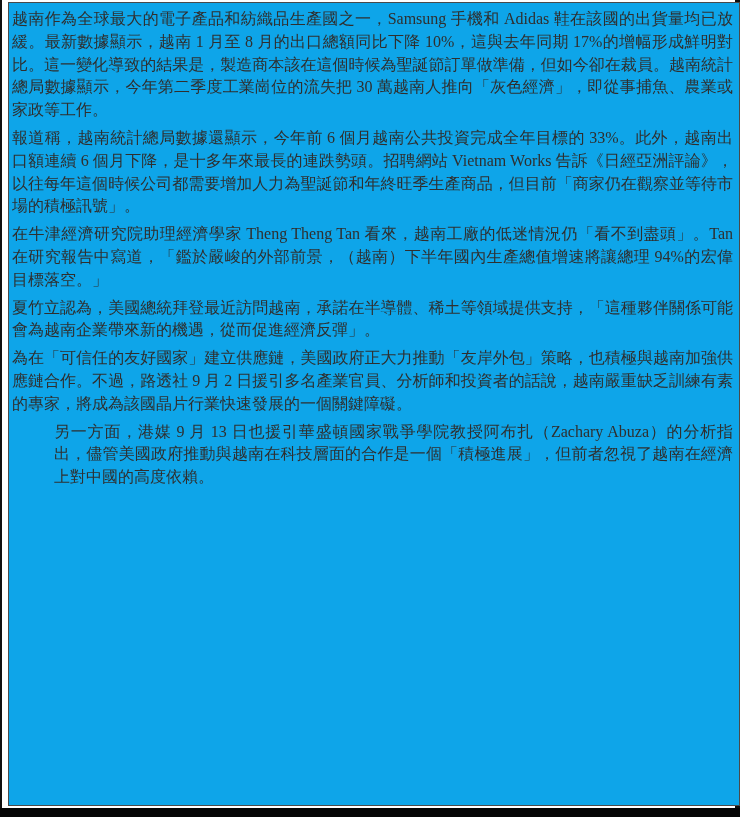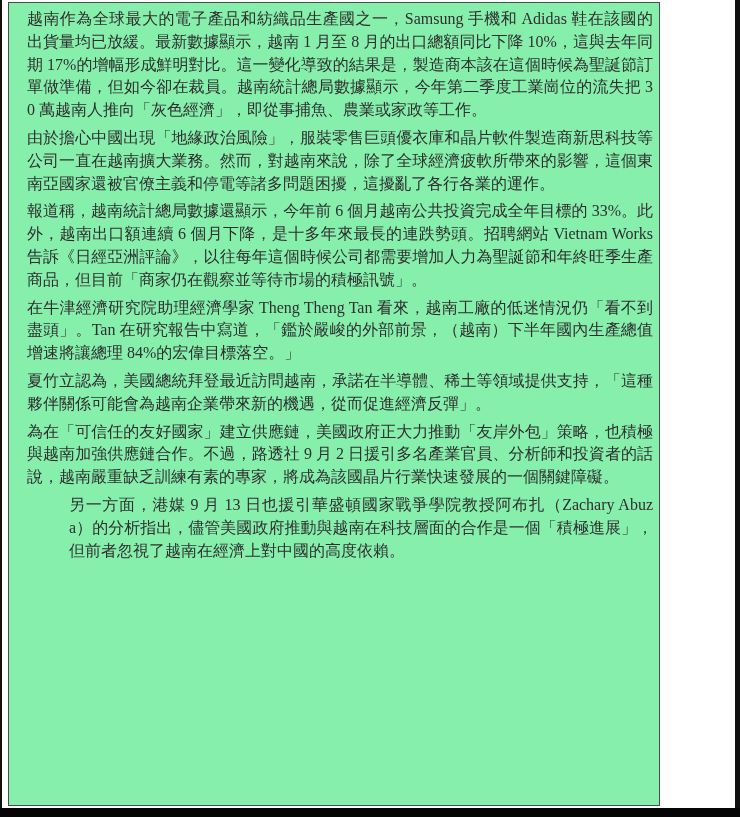--- a/index.html
+++ b/index.html
@@ -28,25 +28,25 @@
   }
   .edge-bottom {
     position: absolute;
     left: 0; top: 808px;
     width: 740px; height: 9px;
     background: #050505;
   }
   .textbox {
     position: absolute;
     left: 8px; top: 2px;
-    width: 652px; height: 804px;
+    width: 732px; height: 804px;
     box-sizing: border-box;
     border: 1px solid #4a4a4a;
-    background: #86efac;
-    padding: 5px 6px 0 18px;
+    background: #0ea5e9;
+    padding: 5px 6px 0 3px;
     overflow: hidden;
   }
   p.para {
     margin: 0 0 5px 0;
     font-size: 16px;
     line-height: 22.8px;
     color: #2f2f2f;
     text-align: justify;
     text-justify: inter-ideograph;
     word-break: break-all;
@@ -55,19 +55,18 @@
 </head>
 <body style="background: rgb(255, 255, 255);">
 
 <div class="edge-left"></div>
 <div class="edge-right"></div>
 <div class="edge-bottom"></div>
 
 <div class="textbox" style="border-color: rgb(74, 74, 74);">
 
 <p class="para" style="color: rgb(47, 47, 47);">越南作為全球最大的電子產品和紡織品生產國之一，Samsung 手機和 Adidas 鞋在該國的出貨量均已放緩。最新數據顯示，越南 1 月至 8 月的出口總額同比下降 10%，這與去年同期 17%的增幅形成鮮明對比。這一變化導致的結果是，製造商本該在這個時候為聖誕節訂單做準備，但如今卻在裁員。越南統計總局數據顯示，今年第二季度工業崗位的流失把 30 萬越南人推向「灰色經濟」，即從事捕魚、農業或家政等工作。</p>
-    <p class="para" style="color: rgb(47, 47, 47);">由於擔心中國出現「地緣政治風險」，服裝零售巨頭優衣庫和晶片軟件製造商新思科技等公司一直在越南擴大業務。然而，對越南來說，除了全球經濟疲軟所帶來的影響，這個東南亞國家還被官僚主義和停電等諸多問題困擾，這擾亂了各行各業的運作。</p>
     <p class="para" style="color: rgb(47, 47, 47);">報道稱，越南統計總局數據還顯示，今年前 6 個月越南公共投資完成全年目標的 33%。此外，越南出口額連續 6 個月下降，是十多年來最長的連跌勢頭。招聘網站 Vietnam Works 告訴《日經亞洲評論》，以往每年這個時候公司都需要增加人力為聖誕節和年終旺季生產商品，但目前「商家仍在觀察並等待市場的積極訊號」。</p>
-    <p class="para" style="color: rgb(47, 47, 47);">在牛津經濟研究院助理經濟學家 Theng Theng Tan 看來，越南工廠的低迷情況仍「看不到盡頭」。Tan 在研究報告中寫道，「鑑於嚴峻的外部前景，（越南）下半年國內生產總值增速將讓總理 84%的宏偉目標落空。」</p>
+    <p class="para" style="color: rgb(47, 47, 47);">在牛津經濟研究院助理經濟學家 Theng Theng Tan 看來，越南工廠的低迷情況仍「看不到盡頭」。Tan 在研究報告中寫道，「鑑於嚴峻的外部前景，（越南）下半年國內生產總值增速將讓總理 94%的宏偉目標落空。」</p>
     <p class="para" style="color: rgb(47, 47, 47);">夏竹立認為，美國總統拜登最近訪問越南，承諾在半導體、稀土等領域提供支持，「這種夥伴關係可能會為越南企業帶來新的機遇，從而促進經濟反彈」。</p>
     <p class="para" style="color: rgb(47, 47, 47); font-family: Liberation Serif, serif;">為在「可信任的友好國家」建立供應鏈，美國政府正大力推動「友岸外包」策略，也積極與越南加強供應鏈合作。不過，路透社 9 月 2 日援引多名產業官員、分析師和投資者的話說，越南嚴重缺乏訓練有素的專家，將成為該國晶片行業快速發展的一個關鍵障礙。</p>
     <p class="para" style="color: rgb(47, 47, 47); margin-left: 42px;">另一方面，港媒 9 月 13 日也援引華盛頓國家戰爭學院教授阿布扎（Zachary Abuza）的分析指出，儘管美國政府推動與越南在科技層面的合作是一個「積極進展」，但前者忽視了越南在經濟上對中國的高度依賴。</p>
   </div>
 
 </body></html>

